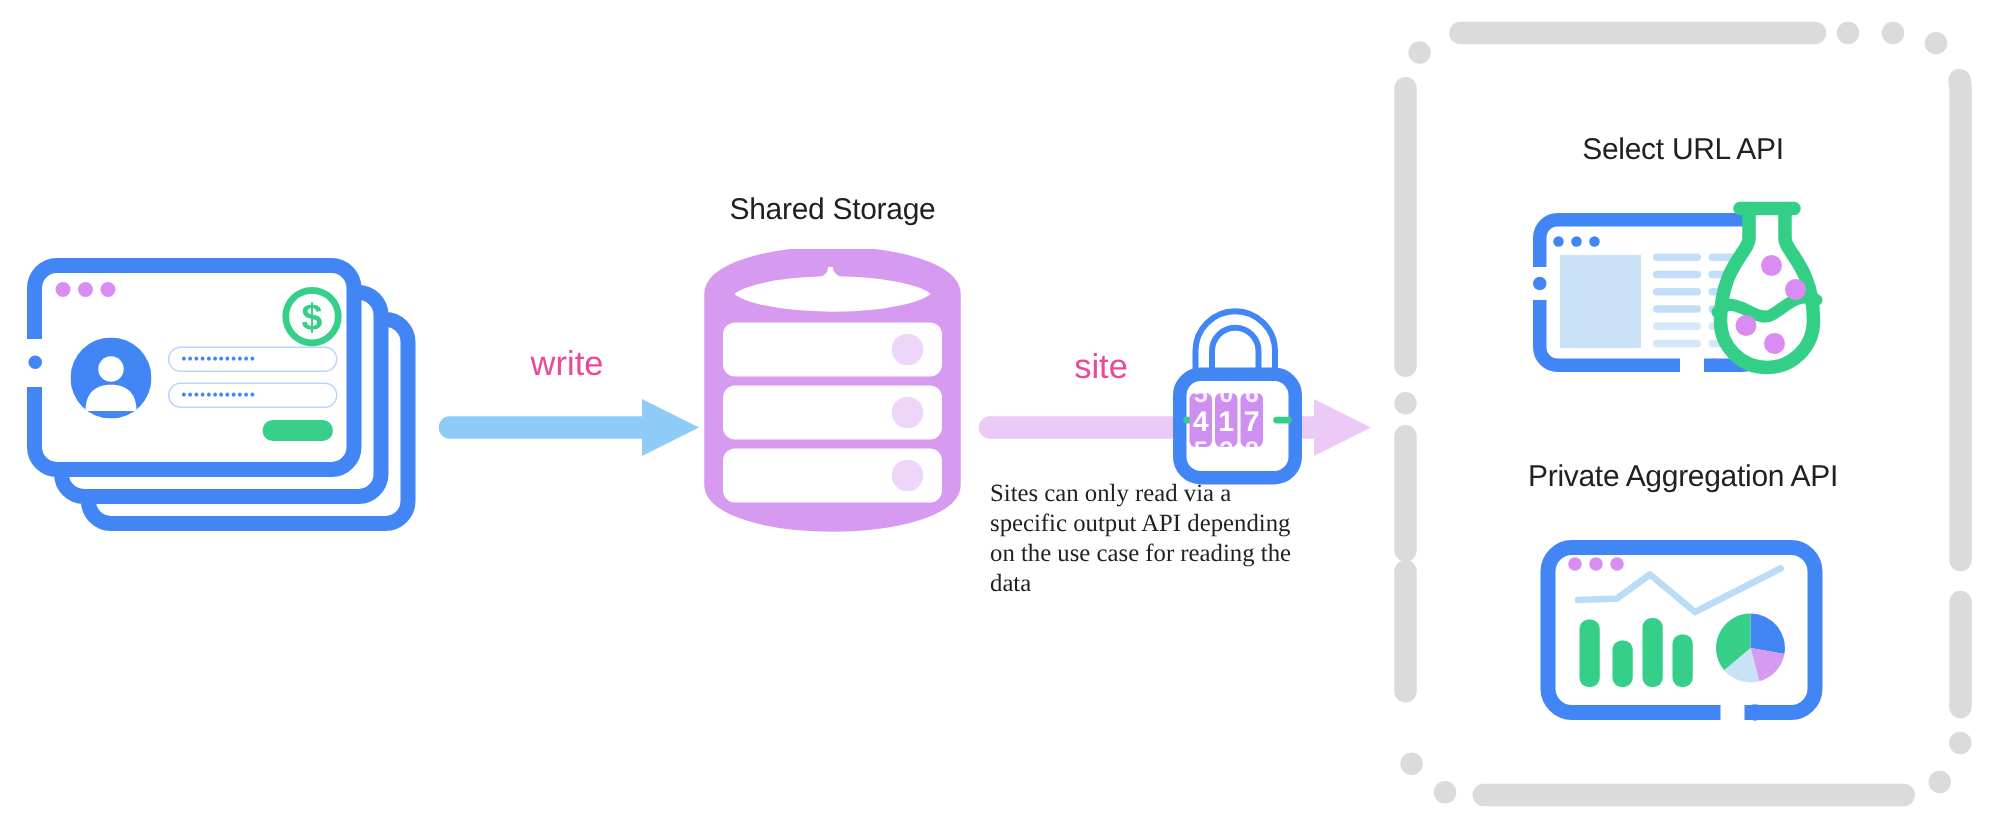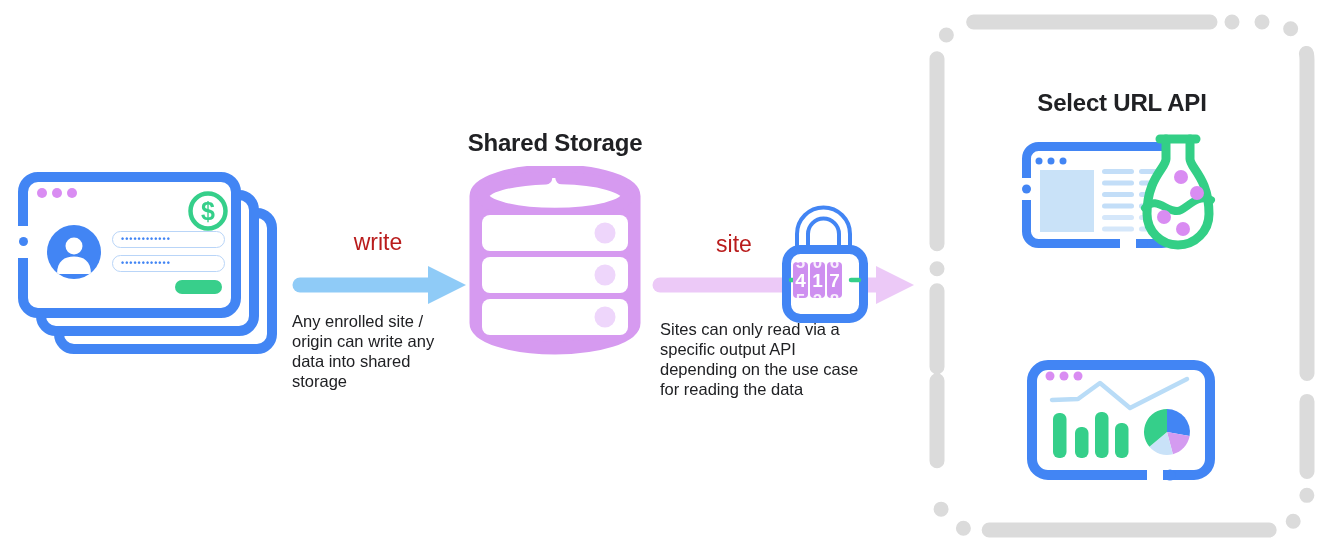--- a/index.html
+++ b/index.html
@@ -1,22 +1,22 @@
 <!DOCTYPE html>
 <html><head>
 <meta charset="utf-8">
 <style>
   html,body{margin:0;padding:0;background:#fff;}
   .canvas{
     position:relative;width:1333px;height:555px;background:#fff;overflow:hidden;
     font-family:"Liberation Sans","DejaVu Sans",sans-serif;color:#202124;
   }
   .abs{position:absolute;}
-  .title{font-weight:bold;font-size:24px;letter-spacing:-0.2px;text-align:center;color:#202124;}
-  .flow-label{font-size:23px;font-weight:500;text-align:center;color:#b91c1c;}
+  .title{font-weight:normal;font-size:20px;letter-spacing:-0.2px;text-align:center;color:#202124;}
+  .flow-label{font-size:23px;font-weight:500;text-align:center;color:#ec4899;}
   .caption{font-size:16.5px;line-height:20px;color:#202124;}
   
   .win{position:absolute;width:223px;height:146px;background:#fff;border:10px solid #4285F4;border-radius:20px;box-sizing:border-box;}
   .chrome-dots{position:absolute;left:9px;top:6px;display:flex;gap:5px;}
   .chrome-dots i{width:10px;height:10px;border-radius:50%;background:#D98CF2;}
   .pw-field{position:absolute;left:84px;width:113px;height:17px;border:1.5px solid #B9D5F8;border-radius:9px;box-sizing:border-box;
     font-size:9px;letter-spacing:1px;color:#4285F4;line-height:14px;padding-left:8px;overflow:hidden;font-weight:bold;}
   .submit-btn{position:absolute;left:147px;top:98px;width:47px;height:14px;border-radius:7px;background:#38CF8B;}
   .notch-gap{position:absolute;left:-10px;top:44px;width:10px;height:32px;background:#fff;}
   .notch-dot{position:absolute;left:-9px;top:55px;width:9px;height:9px;border-radius:50%;background:#4285F4;}
@@ -62,40 +62,39 @@
       <div class="notch-gap"></div>
       <div class="notch-dot"></div>
     </div>
   </div>
 
   <div class="abs flow-label" style="left:292px;top:229px;width:172px;">write</div>
   <svg class="abs" style="left:288px;top:262px;" width="182" height="46">
     <line x1="12" y1="23" x2="142" y2="23" stroke="#8FCBF7" stroke-width="15" stroke-linecap="round"></line>
     <polygon points="140,4 140,42 178,23" fill="#8FCBF7"></polygon>
   </svg>
-  <div class="abs caption" style="left:292px;top:311px;width:176px;">Any enrolled site / origin can write any data into shared storage</div>
 
   <div class="abs title" style="left:430px;top:129px;width:250px;text-align:center;">Shared Storage</div>
   <svg class="abs" style="left:468px;top:166px;" width="174" height="190" viewBox="0 0 174 190">
     <path d="M8,30 V157 A79,25 0 0 0 166,157 V30 A79,25 0 0 0 8,30 Z" fill="#D69AF0" stroke="#D69AF0" stroke-width="13" stroke-linejoin="round"></path>
     <ellipse cx="87" cy="30" rx="72" ry="18" fill="#fff" stroke="#D69AF0" stroke-width="12.5" stroke-linecap="round" stroke-dasharray="222 16 600"></ellipse>
     <rect x="14" y="49" width="146" height="36" rx="8" fill="#fff"></rect>
     <rect x="14" y="91" width="146" height="36" rx="8" fill="#fff"></rect>
     <rect x="14" y="133" width="146" height="36" rx="8" fill="#fff"></rect>
     <circle cx="137" cy="67" r="10.5" fill="#EED6FB"></circle>
     <circle cx="137" cy="109" r="10.5" fill="#EED6FB"></circle>
     <circle cx="137" cy="151" r="10.5" fill="#EED6FB"></circle>
   </svg>
 
   <div class="abs flow-label" style="left:652px;top:231px;width:164px;">site</div>
   <svg class="abs" style="left:652px;top:262px;" width="264" height="46">
     <line x1="8" y1="23" x2="226" y2="23" stroke="#ECC9F7" stroke-width="15" stroke-linecap="round"></line>
     <polygon points="224,4 224,42 262,23" fill="#ECC9F7"></polygon>
   </svg>
-  <div class="abs caption" style="left:660px;top:319px;width:208px;">Sites can only read via a specific output API depending on the use case for reading the data</div>
+  <div class="abs caption" style="left:660px;top:319px;width:208px;font-family:Liberation Serif, serif;">Sites can only read via a specific output API depending on the use case for reading the data</div>
 
   <svg class="abs" style="left:778px;top:202px;" width="98" height="124" viewBox="0 0 98 124">
     <defs>
       <clipPath id="dialclip">
         <rect x="15" y="60" width="15" height="36" rx="4"></rect>
         <rect x="32" y="60" width="15" height="36" rx="4"></rect>
         <rect x="49" y="60" width="15" height="36" rx="4"></rect>
       </clipPath>
     </defs>
 
@@ -163,20 +162,21 @@
       <path d="M146,7 L146,27 C146,36 127,46 127,82 A31,31 0 1 0 189,82 C189,46 170,36 170,27 L170,7" fill="#fff" stroke="#33CF86" stroke-width="9" stroke-linejoin="round" stroke-linecap="round"></path>
       <line x1="140" y1="7" x2="176" y2="7" stroke="#33CF86" stroke-width="9" stroke-linecap="round"></line>
       <path d="M125,76 C136,62 150,84 161,78 C170,73 179,62 191,68" fill="none" stroke="#33CF86" stroke-width="8" stroke-linecap="round"></path>
       <circle cx="161" cy="45" r="7" fill="#D98CF2"></circle>
       <circle cx="177" cy="61" r="7" fill="#D98CF2"></circle>
       <circle cx="144" cy="85" r="7" fill="#D98CF2"></circle>
       <circle cx="163" cy="97" r="7" fill="#D98CF2"></circle>
     </g>
   </svg>
 
+  <div class="abs title" style="left:935px;top:307px;width:374px;">Private Aggregation API</div>
   <svg class="abs" style="left:1025px;top:358px;" width="192" height="124" viewBox="0 0 192 124">
     <rect x="7" y="7" width="178" height="110" rx="16" fill="#fff" stroke="#4285F4" stroke-width="10"></rect>
     <circle cx="25" cy="18" r="4.5" fill="#D98CF2"></circle>
       <circle cx="39" cy="18" r="4.5" fill="#D98CF2"></circle>
       <circle cx="53" cy="18" r="4.5" fill="#D98CF2"></circle>
     <polyline points="27,42 53,41 75,25 105,50 162,21" fill="none" stroke="#B9DCF7" stroke-width="4.5" stroke-linecap="round" stroke-linejoin="round"></polyline>
     <g fill="#35CF8A">
       <rect x="28" y="55" width="13.5" height="45" rx="6"></rect>
       <rect x="50" y="69" width="13.5" height="31" rx="6"></rect>
       <rect x="70" y="54" width="13.5" height="46" rx="6"></rect>

